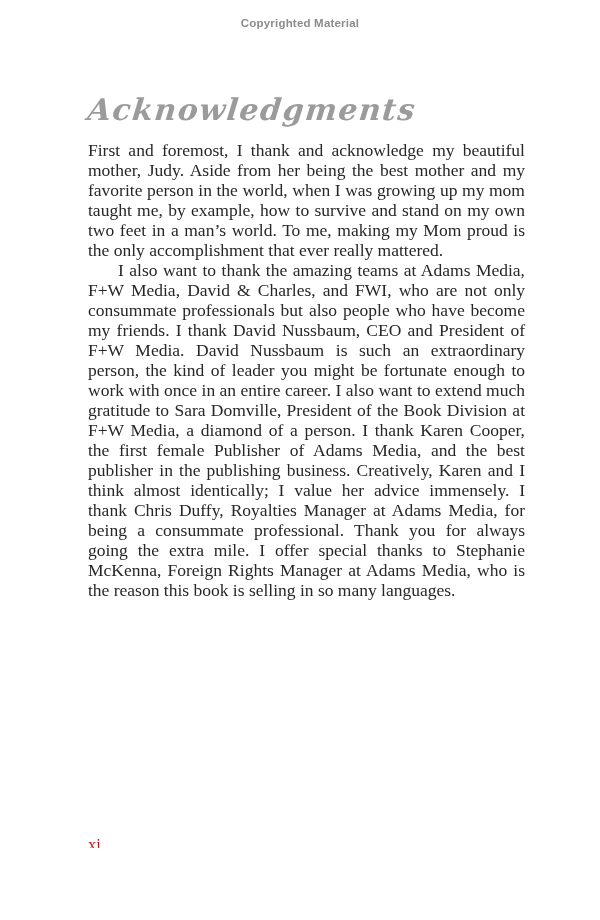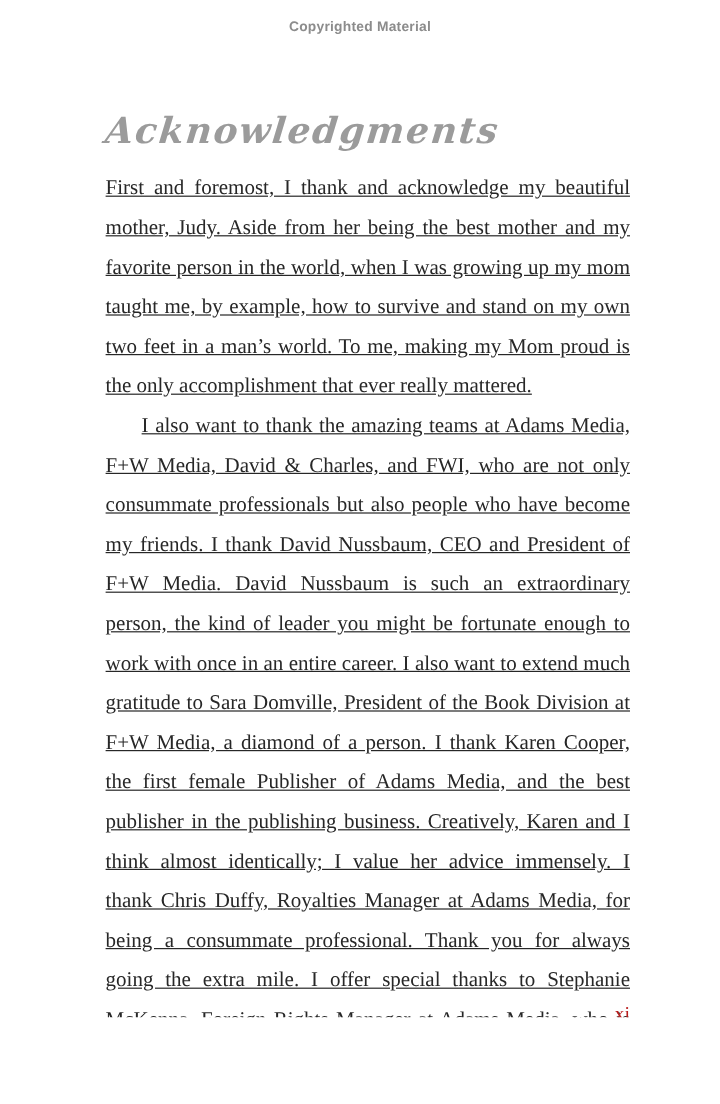--- a/index.html
+++ b/index.html
@@ -40,39 +40,38 @@
     transform: skewX(-6deg);
     transform-origin: left bottom;
   }
   .body-text {
     position: absolute;
     top: 140px;
     left: 88px;
     width: 437px;
     font-family: "Liberation Serif", serif;
     font-size: 17.5px;
-    line-height: 33px;
+    line-height: 20px;
     color: #272727;
     text-align: justify;
     text-justify: inter-word;
-    text-decoration: underline;
   }
   .body-text p {
     margin: 0;
     padding: 0;
   }
   .body-text p.indented {
     text-indent: 30px;
   }
   .page-number {
     position: absolute;
     top: 835px;
     left: 88px;
     width: 437px;
-    text-align: right;
+    text-align: left;
     font-family: "Liberation Serif", serif;
     font-size: 16.5px;
     color: #b91c1c;
   }
 </style>
 </head>
 <body>
 
 <div class="page">
 

